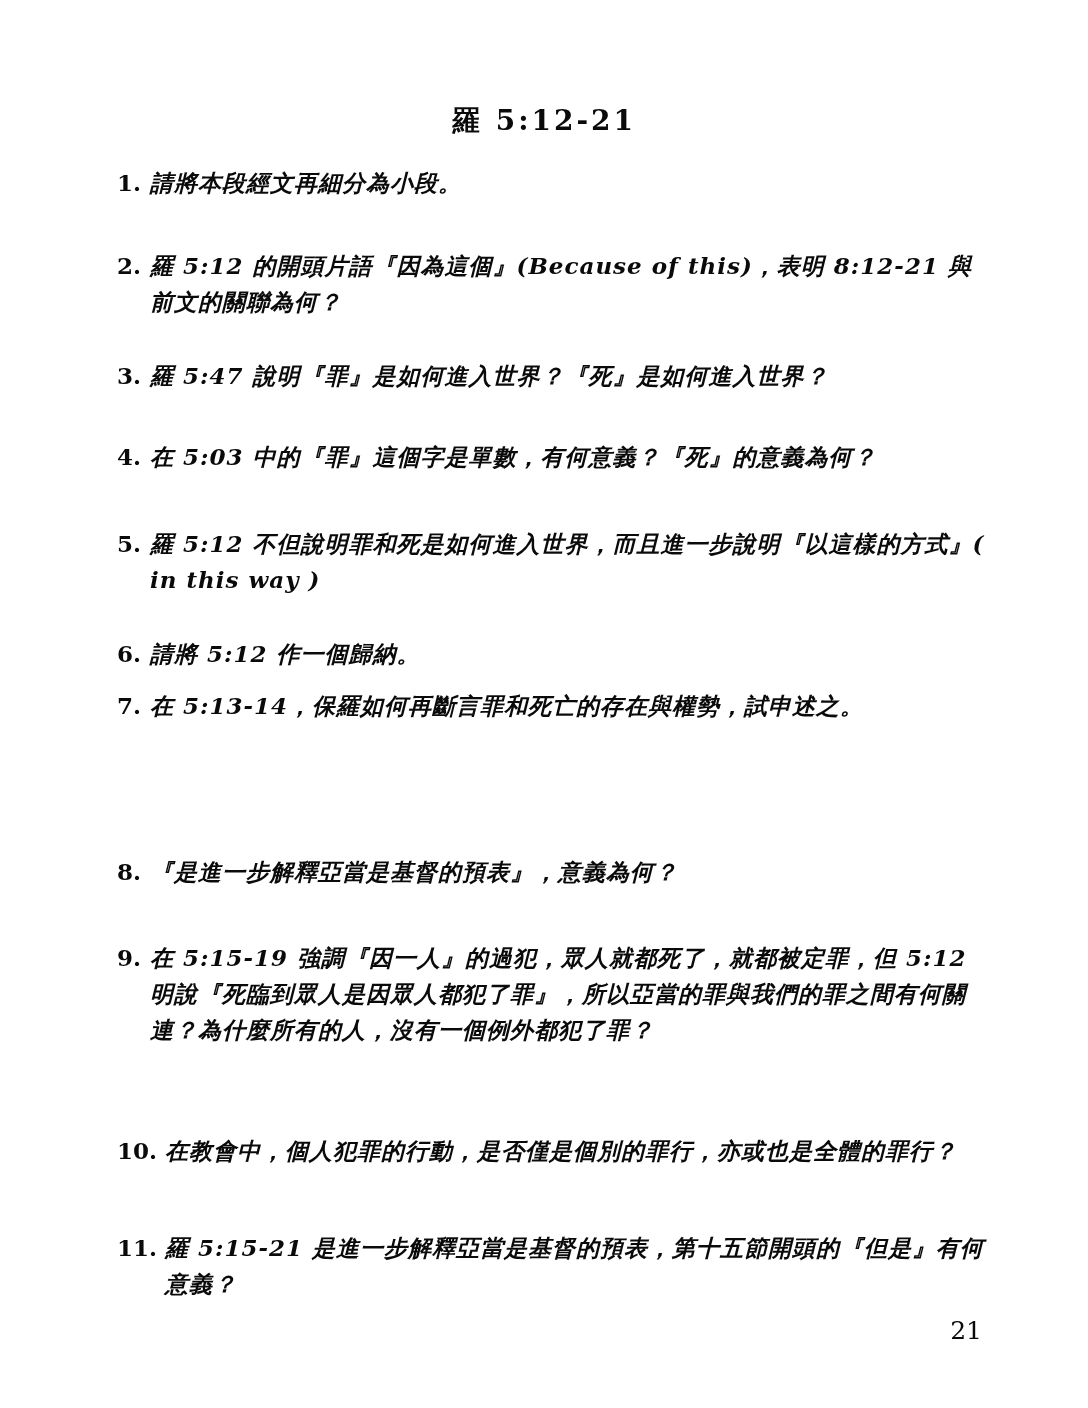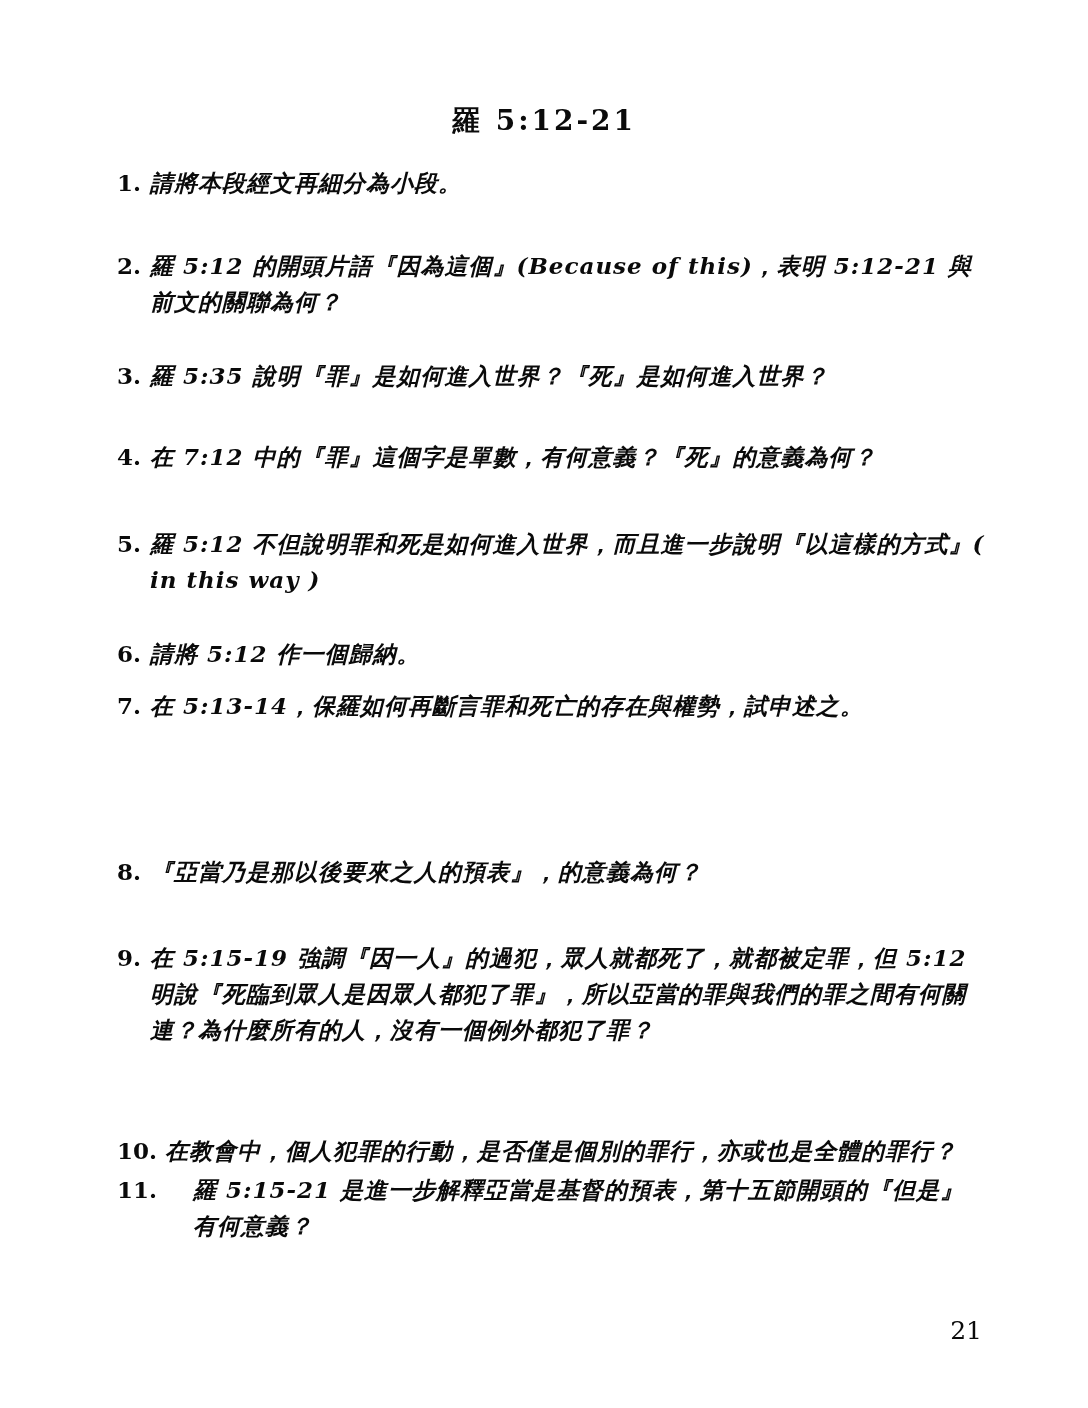--- a/index.html
+++ b/index.html
@@ -54,21 +54,21 @@
   .q1  { top: 165px; }
   .q2  { top: 248px; }
   .q3  { top: 358px; }
   .q4  { top: 439px; }
   .q5  { top: 526px; }
   .q6  { top: 636px; }
   .q7  { top: 688px; }
   .q8  { top: 854px; }
   .q9  { top: 940px; }
   .q10 { top: 1133px; }
-  .q11 { top: 1172px; gap: 28px; }
+  .q11 { top: 1230px; }
   .page-number {
     position: absolute;
     top: 1316px;
     right: 106px;
     font-size: 25px;
     color: #0a0a0a;
     text-align: right;
   }
 </style>
 </head>
@@ -78,51 +78,51 @@
 
   <div class="doc-title">羅 5:12-21</div>
 
   <div class="question q1">
     <span class="q-num">1.</span>
     <span class="q-text">請將本段經文再細分為小段。</span>
   </div>
 
   <div class="question q2">
     <span class="q-num">2.</span>
-    <span class="q-text">羅 5:12 的開頭片語『因為這個』(Because of this)，表明 5:12-21 與前文的關聯為何？</span>
+    <span class="q-text">羅 5:12 的開頭片語『因為這個』(Because of this)，表明 8:12-21 與前文的關聯為何？</span>
   </div>
 
   <div class="question q3">
     <span class="q-num">3.</span>
-    <span class="q-text">羅 5:35 說明『罪』是如何進入世界？『死』是如何進入世界？</span>
+    <span class="q-text">羅 5:47 說明『罪』是如何進入世界？『死』是如何進入世界？</span>
   </div>
 
   <div class="question q4">
     <span class="q-num">4.</span>
-    <span class="q-text">在 7:12 中的『罪』這個字是單數，有何意義？『死』的意義為何？</span>
+    <span class="q-text">在 5:03 中的『罪』這個字是單數，有何意義？『死』的意義為何？</span>
   </div>
 
   <div class="question q5">
     <span class="q-num">5.</span>
     <span class="q-text">羅 5:12 不但說明罪和死是如何進入世界，而且進一步說明『以這樣的方式』( in this way )</span>
   </div>
 
   <div class="question q6">
     <span class="q-num">6.</span>
     <span class="q-text">請將 5:12 作一個歸納。</span>
   </div>
 
   <div class="question q7">
     <span class="q-num">7.</span>
     <span class="q-text">在 5:13-14，保羅如何再斷言罪和死亡的存在與權勢，試申述之。</span>
   </div>
 
   <div class="question q8">
     <span class="q-num">8.</span>
-    <span class="q-text">『亞當乃是那以後要來之人的預表』，的意義為何？</span>
+    <span class="q-text">『是進一步解釋亞當是基督的預表』，意義為何？</span>
   </div>
 
   <div class="question q9">
     <span class="q-num">9.</span>
     <span class="q-text">在 5:15-19 強調『因一人』的過犯，眾人就都死了，就都被定罪，但 5:12 明說『死臨到眾人是因眾人都犯了罪』，所以亞當的罪與我們的罪之間有何關連？為什麼所有的人，沒有一個例外都犯了罪？</span>
   </div>
 
   <div class="question q10">
     <span class="q-num wide">10.</span>
     <span class="q-text">在教會中，個人犯罪的行動，是否僅是個別的罪行，亦或也是全體的罪行？</span>

